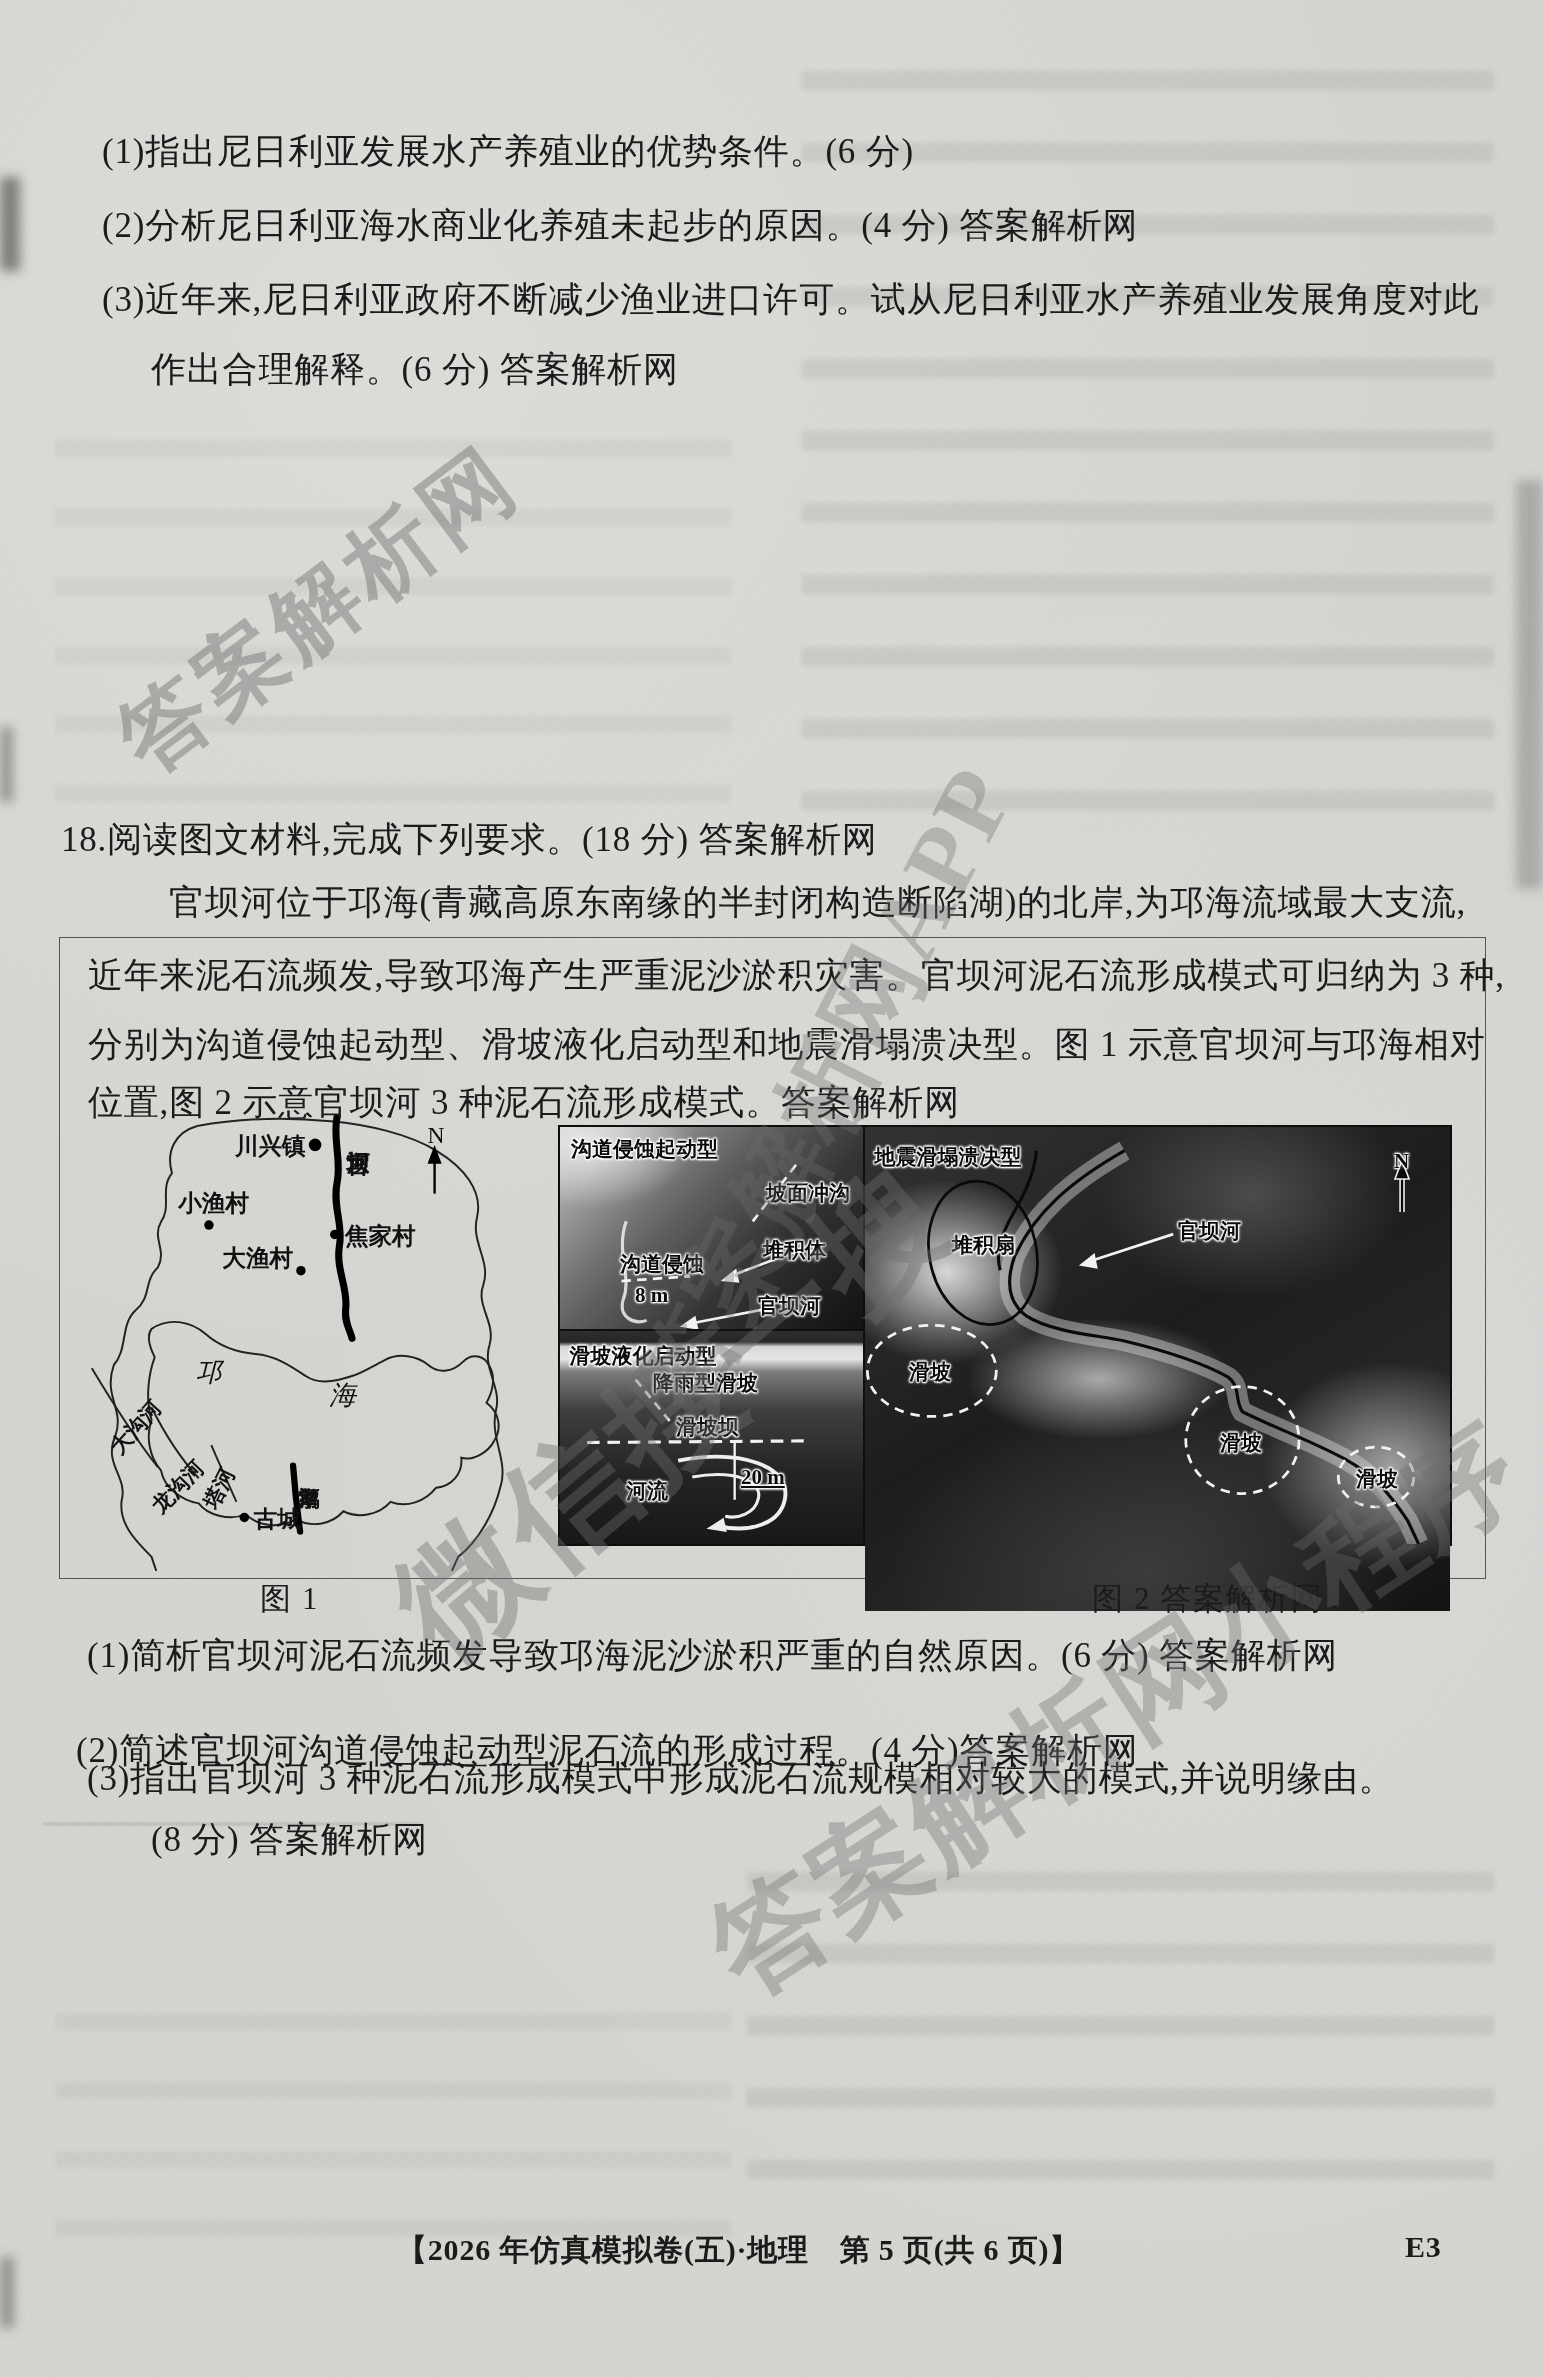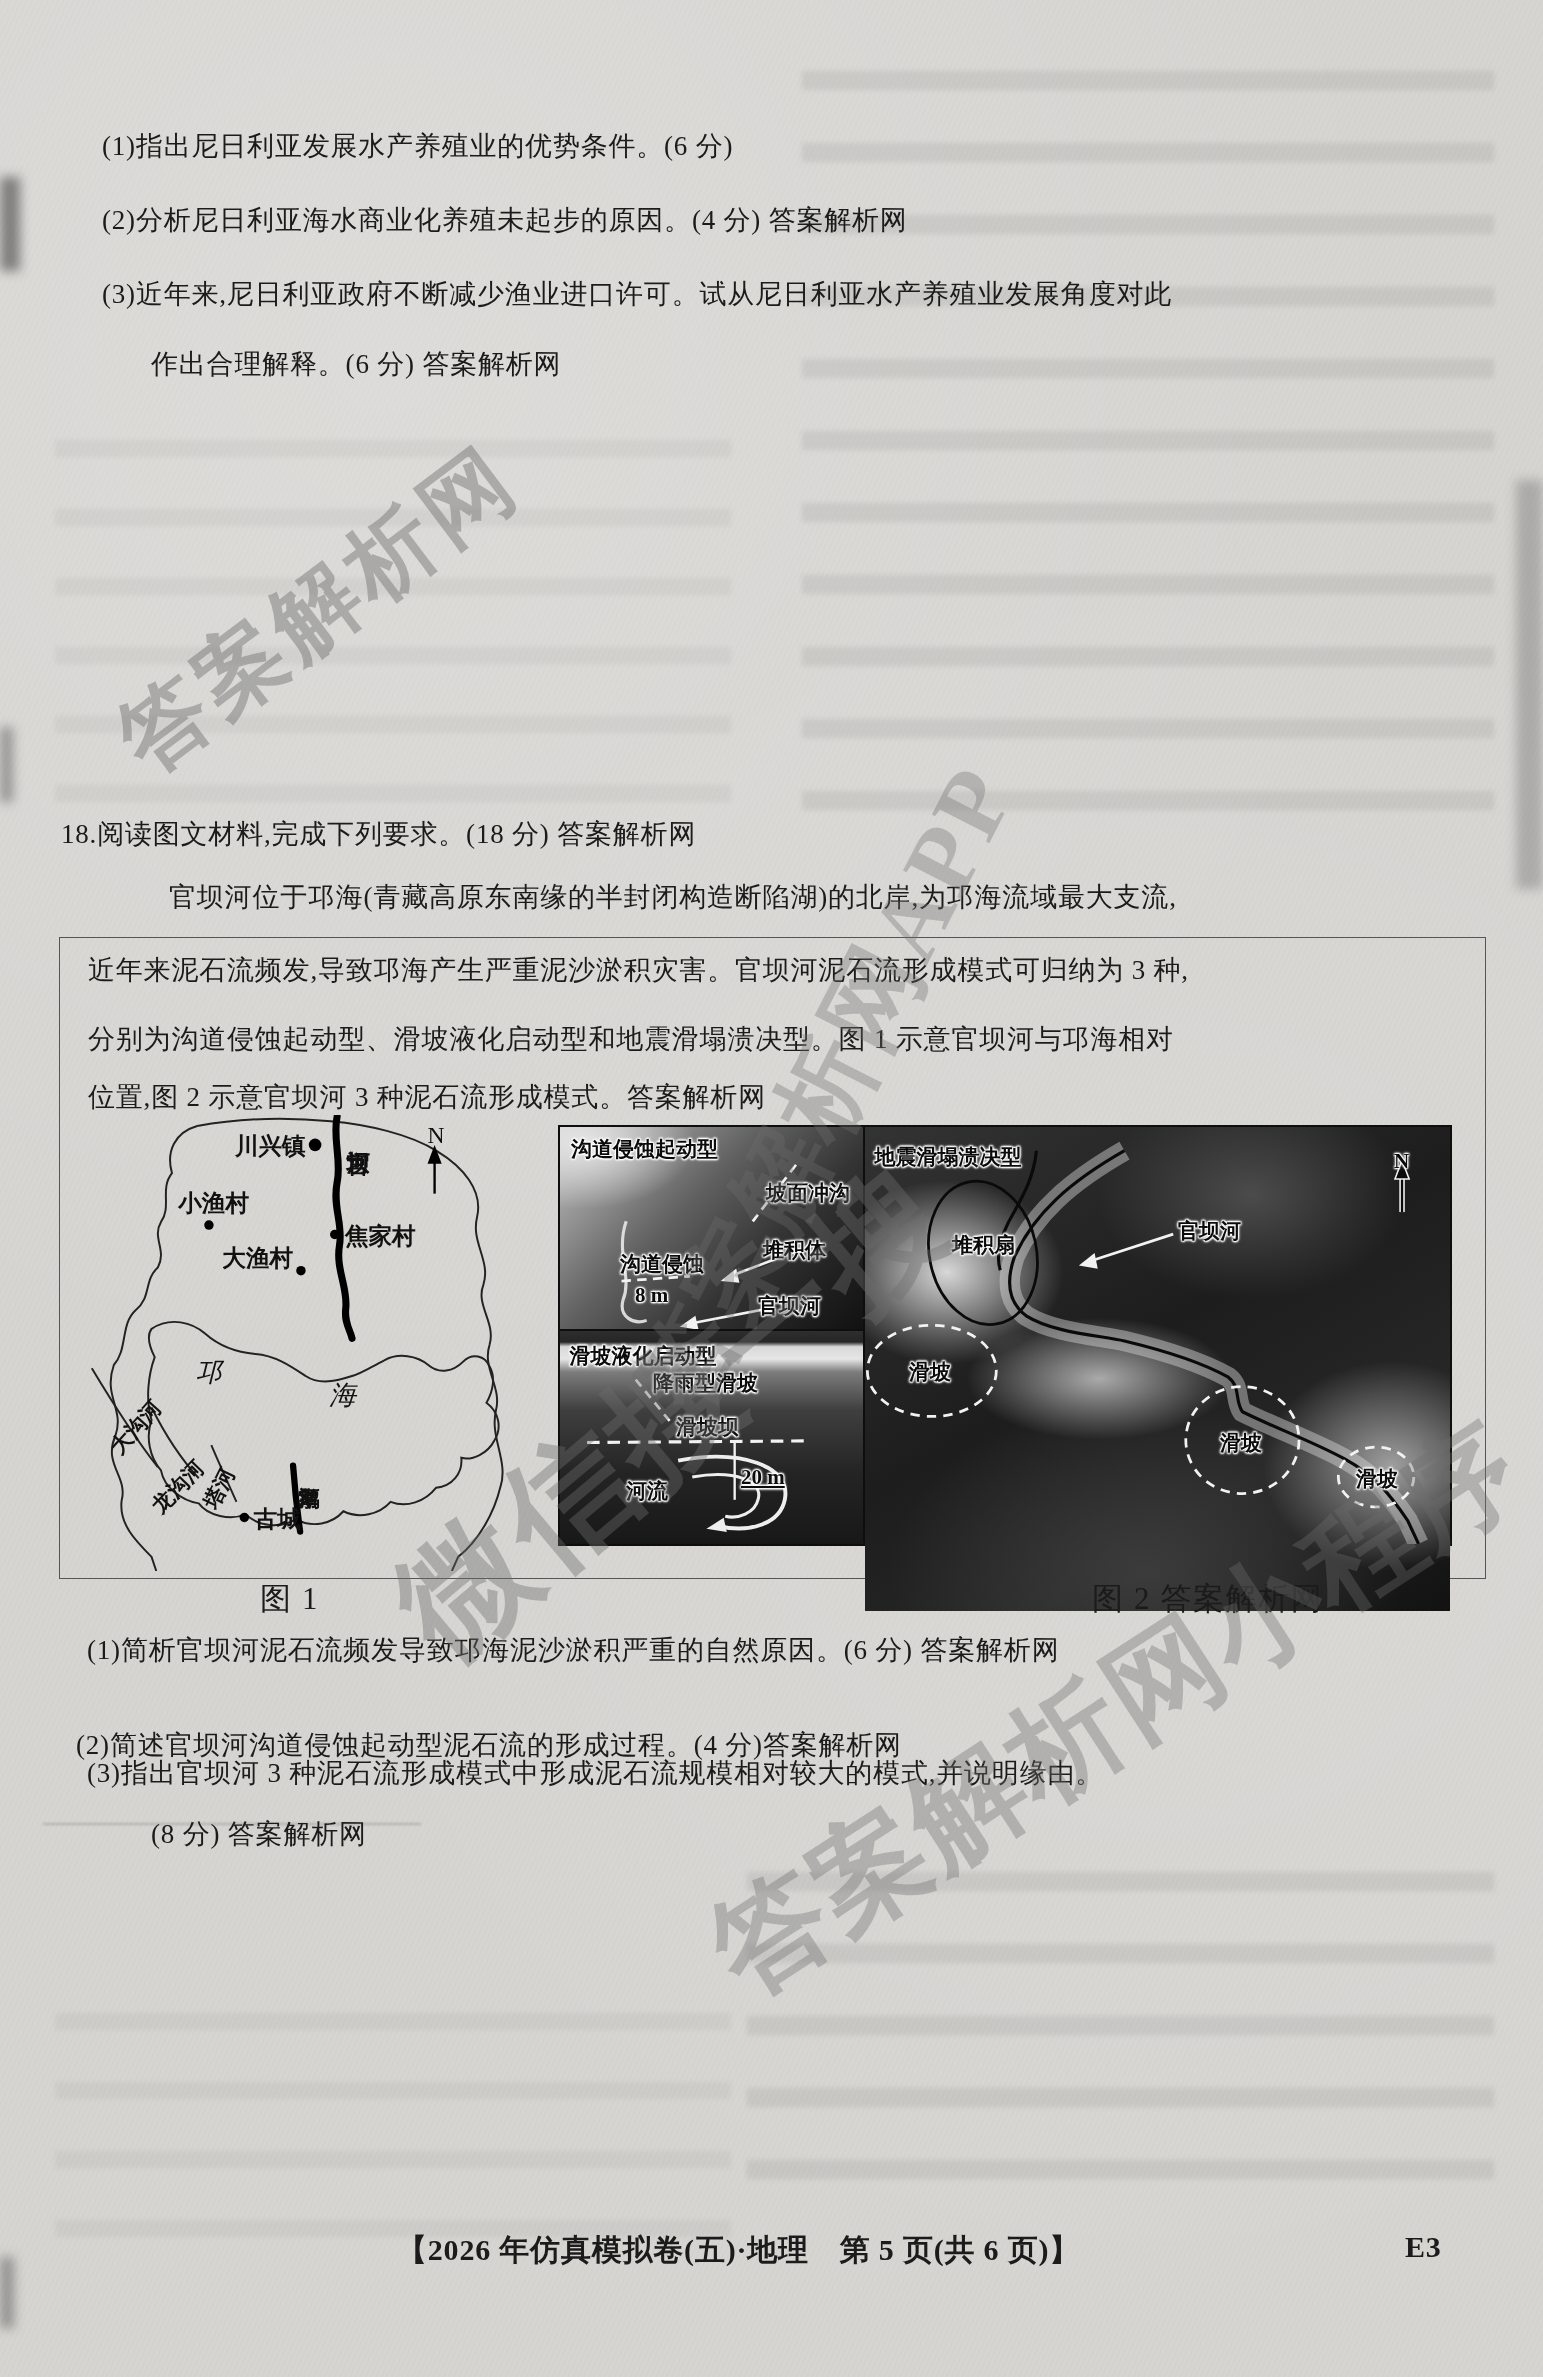--- a/index.html
+++ b/index.html
@@ -5,21 +5,21 @@
   html,body{margin:0;padding:0;background:#9a9a98;}
   .page{
     position:relative; width:1543px; height:2377px; overflow:hidden;
     background-color:#d6d5d1;
     background-image:
       radial-gradient(circle at 25% 15%, rgba(255,255,255,.18), transparent 45%),
       radial-gradient(circle at 75% 60%, rgba(255,255,255,.10), transparent 50%),
       repeating-linear-gradient(115deg, rgba(0,0,0,.012) 0 2.4px, rgba(255,255,255,.012) 2.4px 4.7px);
     font-family:"Liberation Serif","DejaVu Serif",serif;
   }
-  .t{position:absolute; font-size:27px; color:#1b1b1b; letter-spacing:0.8px; white-space:nowrap; z-index:10;}
+  .t{position:absolute; font-size:35px; color:#1b1b1b; letter-spacing:0.8px; white-space:nowrap; z-index:10;}
   .bleed{position:absolute; z-index:1; filter:blur(2.4px);}
   .b-rows{background:repeating-linear-gradient(180deg, rgba(75,75,75,.10) 0 19px, transparent 19px 72px);}
   .b-rows-light{background:repeating-linear-gradient(180deg, rgba(75,75,75,.06) 0 17.3px, transparent 17.3px 69px);}
   .smudge{position:absolute; z-index:2; filter:blur(5.5px);}
   .wm{position:absolute; z-index:40; color:#6e6e6e; opacity:.44; font-weight:bold; white-space:nowrap; pointer-events:none;}
   .material-box{position:absolute; left:59px; top:937px; width:1425px; height:640px; border:1.6px solid #555; z-index:4;}
   .fig1{position:absolute; left:79px; top:1115px; width:425px; height:456px; z-index:6;}
   .fig2{position:absolute; left:558px; top:1125px; width:890px; height:417px; border:2.4px solid #0e0e0e; z-index:6; background:#161616;}
   .panel{position:absolute; overflow:hidden;}
   .p1{left:0; top:0; width:303px; height:202px; border-right:2.4px solid #0e0e0e; border-bottom:2.4px solid #0e0e0e;

